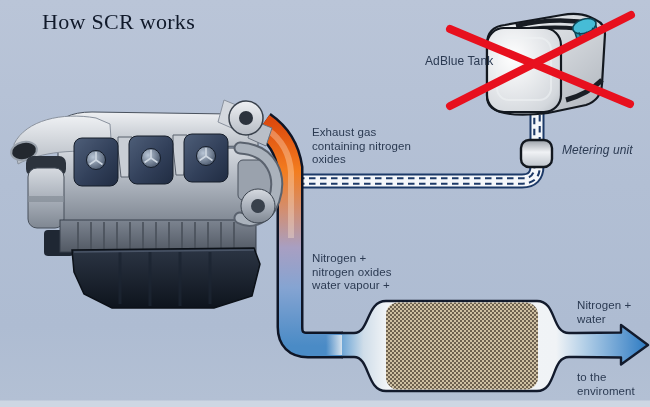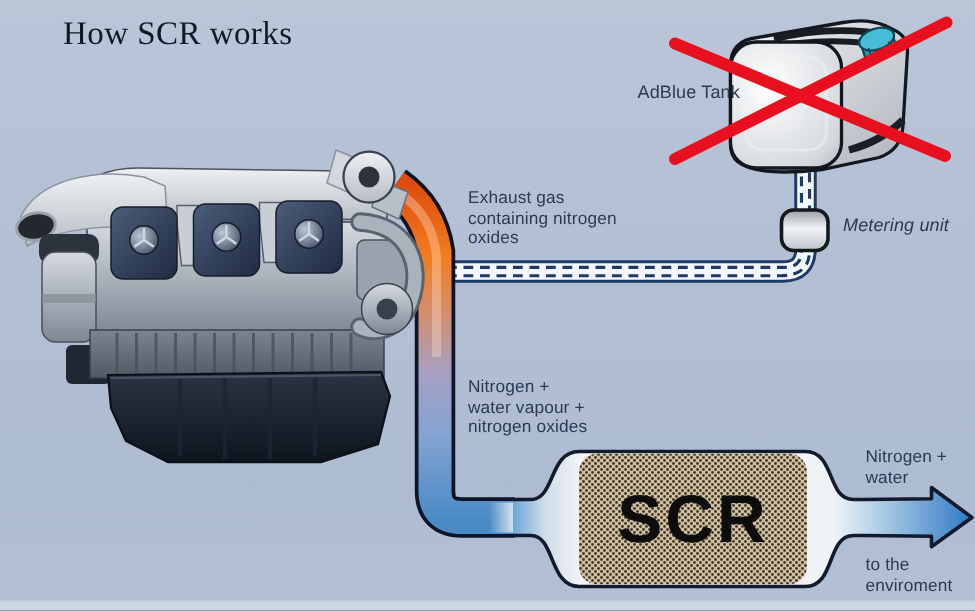--- a/index.html
+++ b/index.html
@@ -186,37 +186,36 @@
 <div id="title">How SCR works</div>
 
 <div class="lbl" style="left:312px;top:126px;">
   <div>Exhaust gas</div>
   <div>containing nitrogen</div>
   <div>oxides</div>
 </div>
 
 <div class="lbl" style="left:312px;top:252px;">
   <div>Nitrogen +</div>
+  <div>nitrogen oxides</div>
   <div>water vapour +</div>
-  <div>nitrogen oxides</div>
 </div>
 
 <div class="lbl" style="left:425px;top:55px;font-size:12px;">
   <div>AdBlue Tank</div>
 </div>
 
 <div class="lbl" style="left:562px;top:144px;font-size:12px;font-style:italic;">
   <div>Metering unit</div>
 </div>
 
 <div class="lbl" style="left:577px;top:371px;">
   <div>to the</div>
   <div>enviroment</div>
 </div>
 
 <div class="lbl" style="left:577px;top:299px;">
   <div>Nitrogen +</div>
   <div>water</div>
 </div>
 
-<div id="scr-text">SCR</div>
 
 </div>
 
 </body></html>

